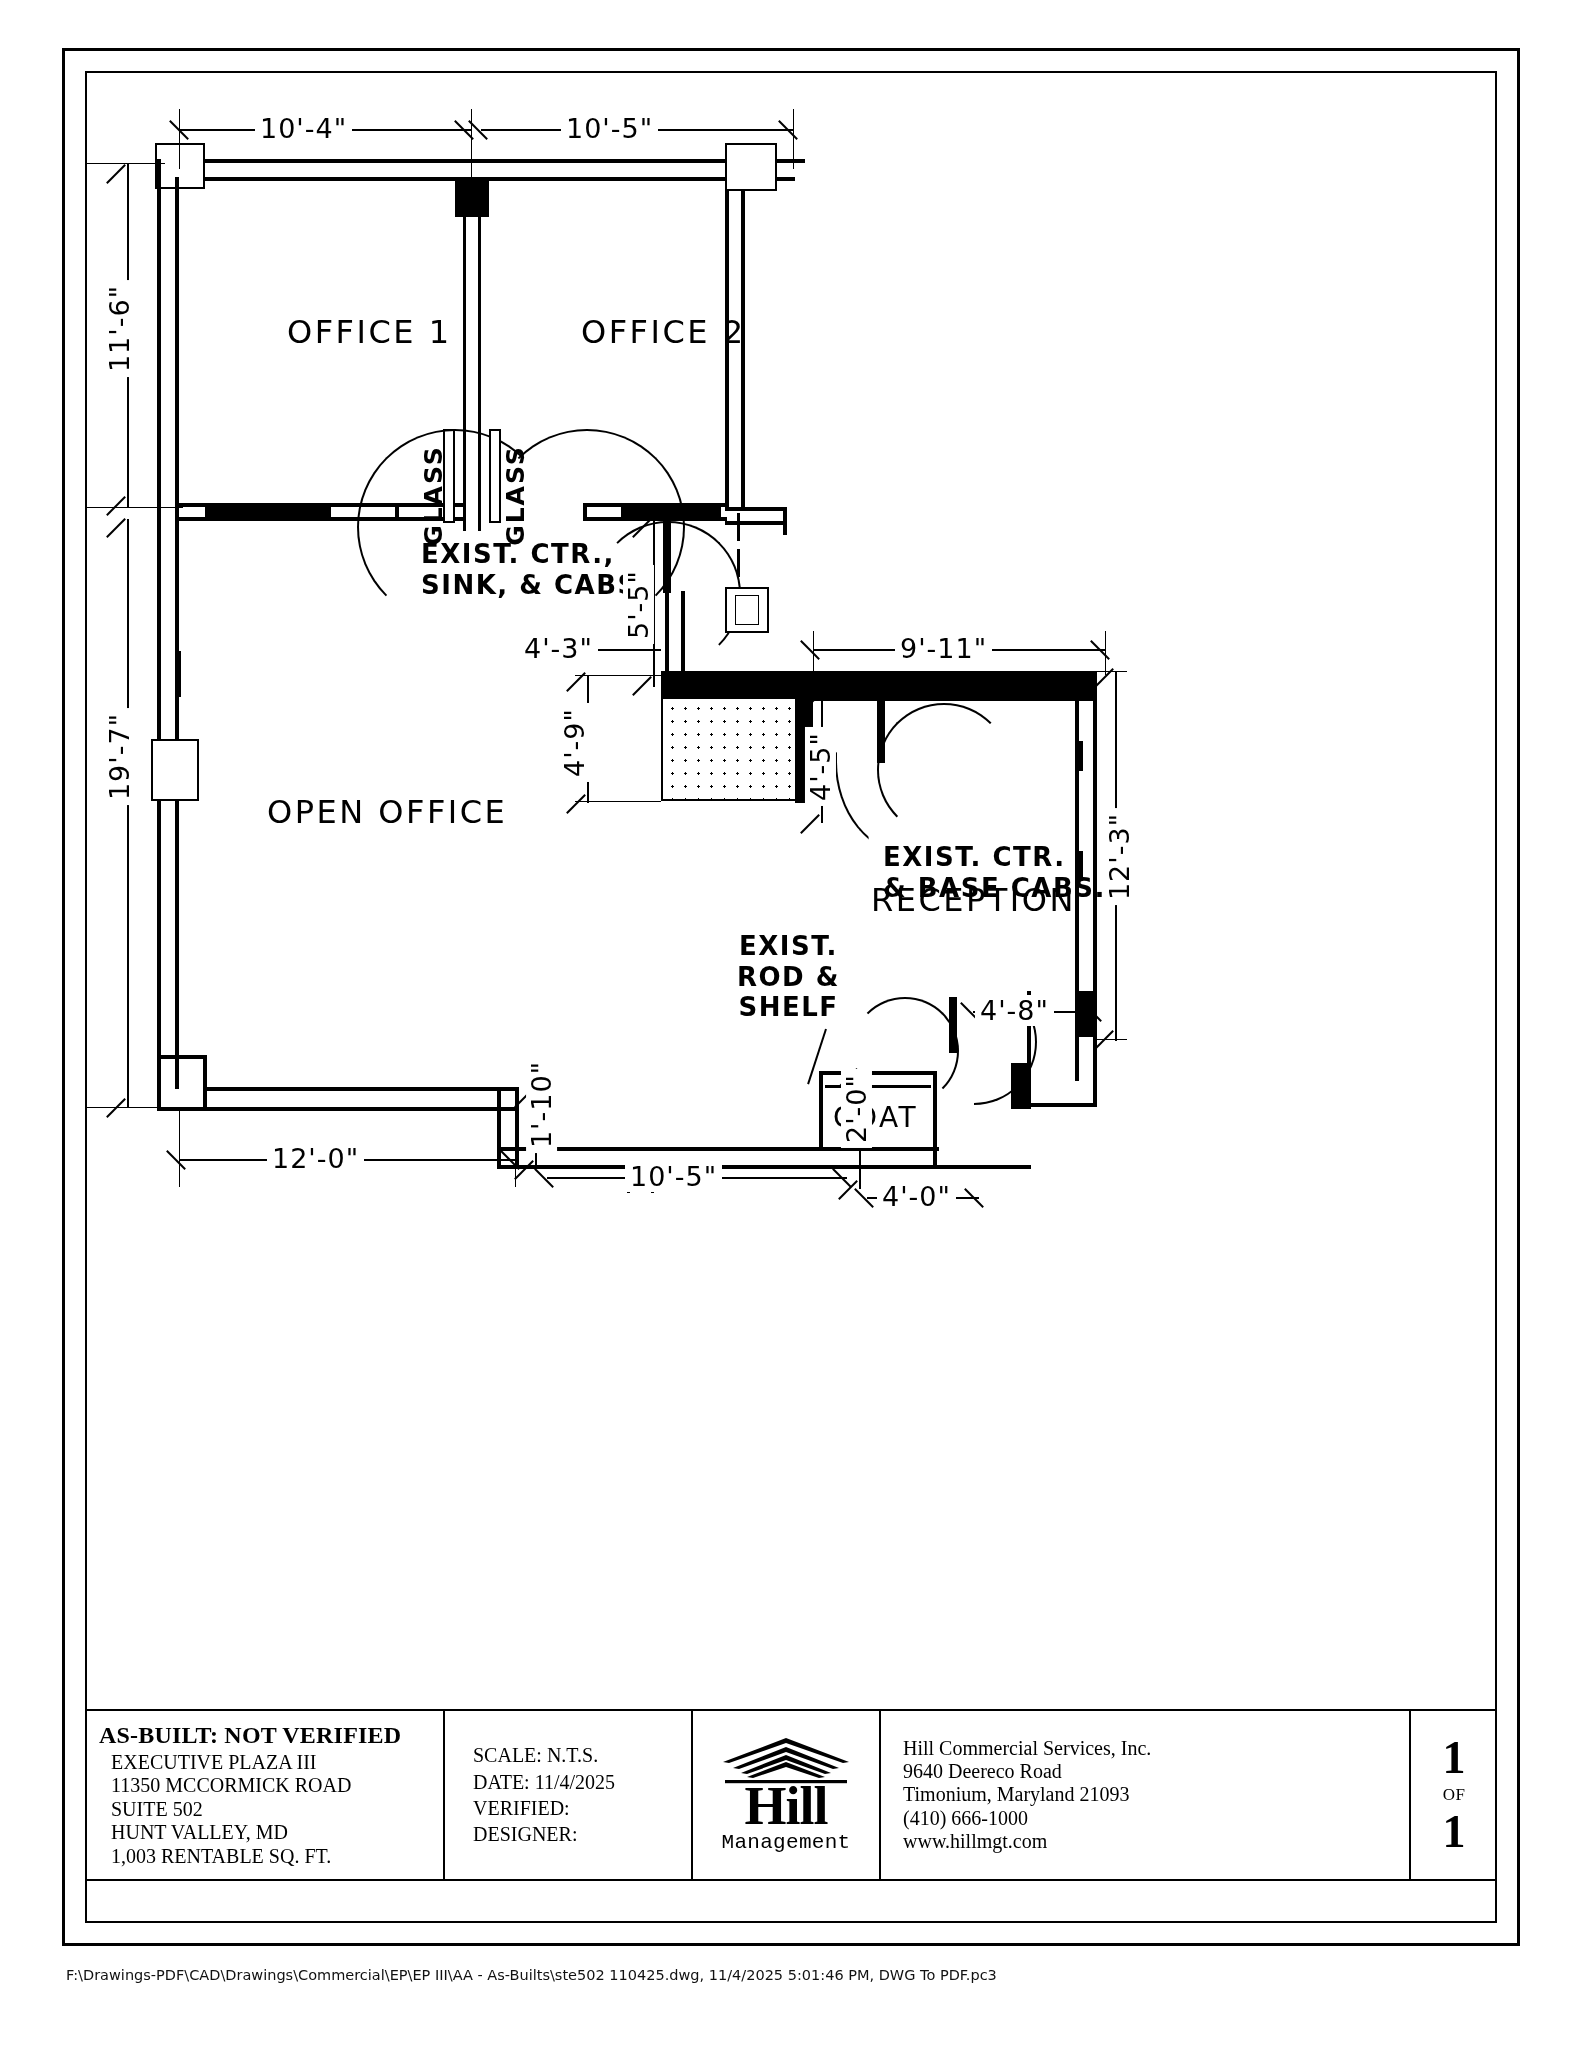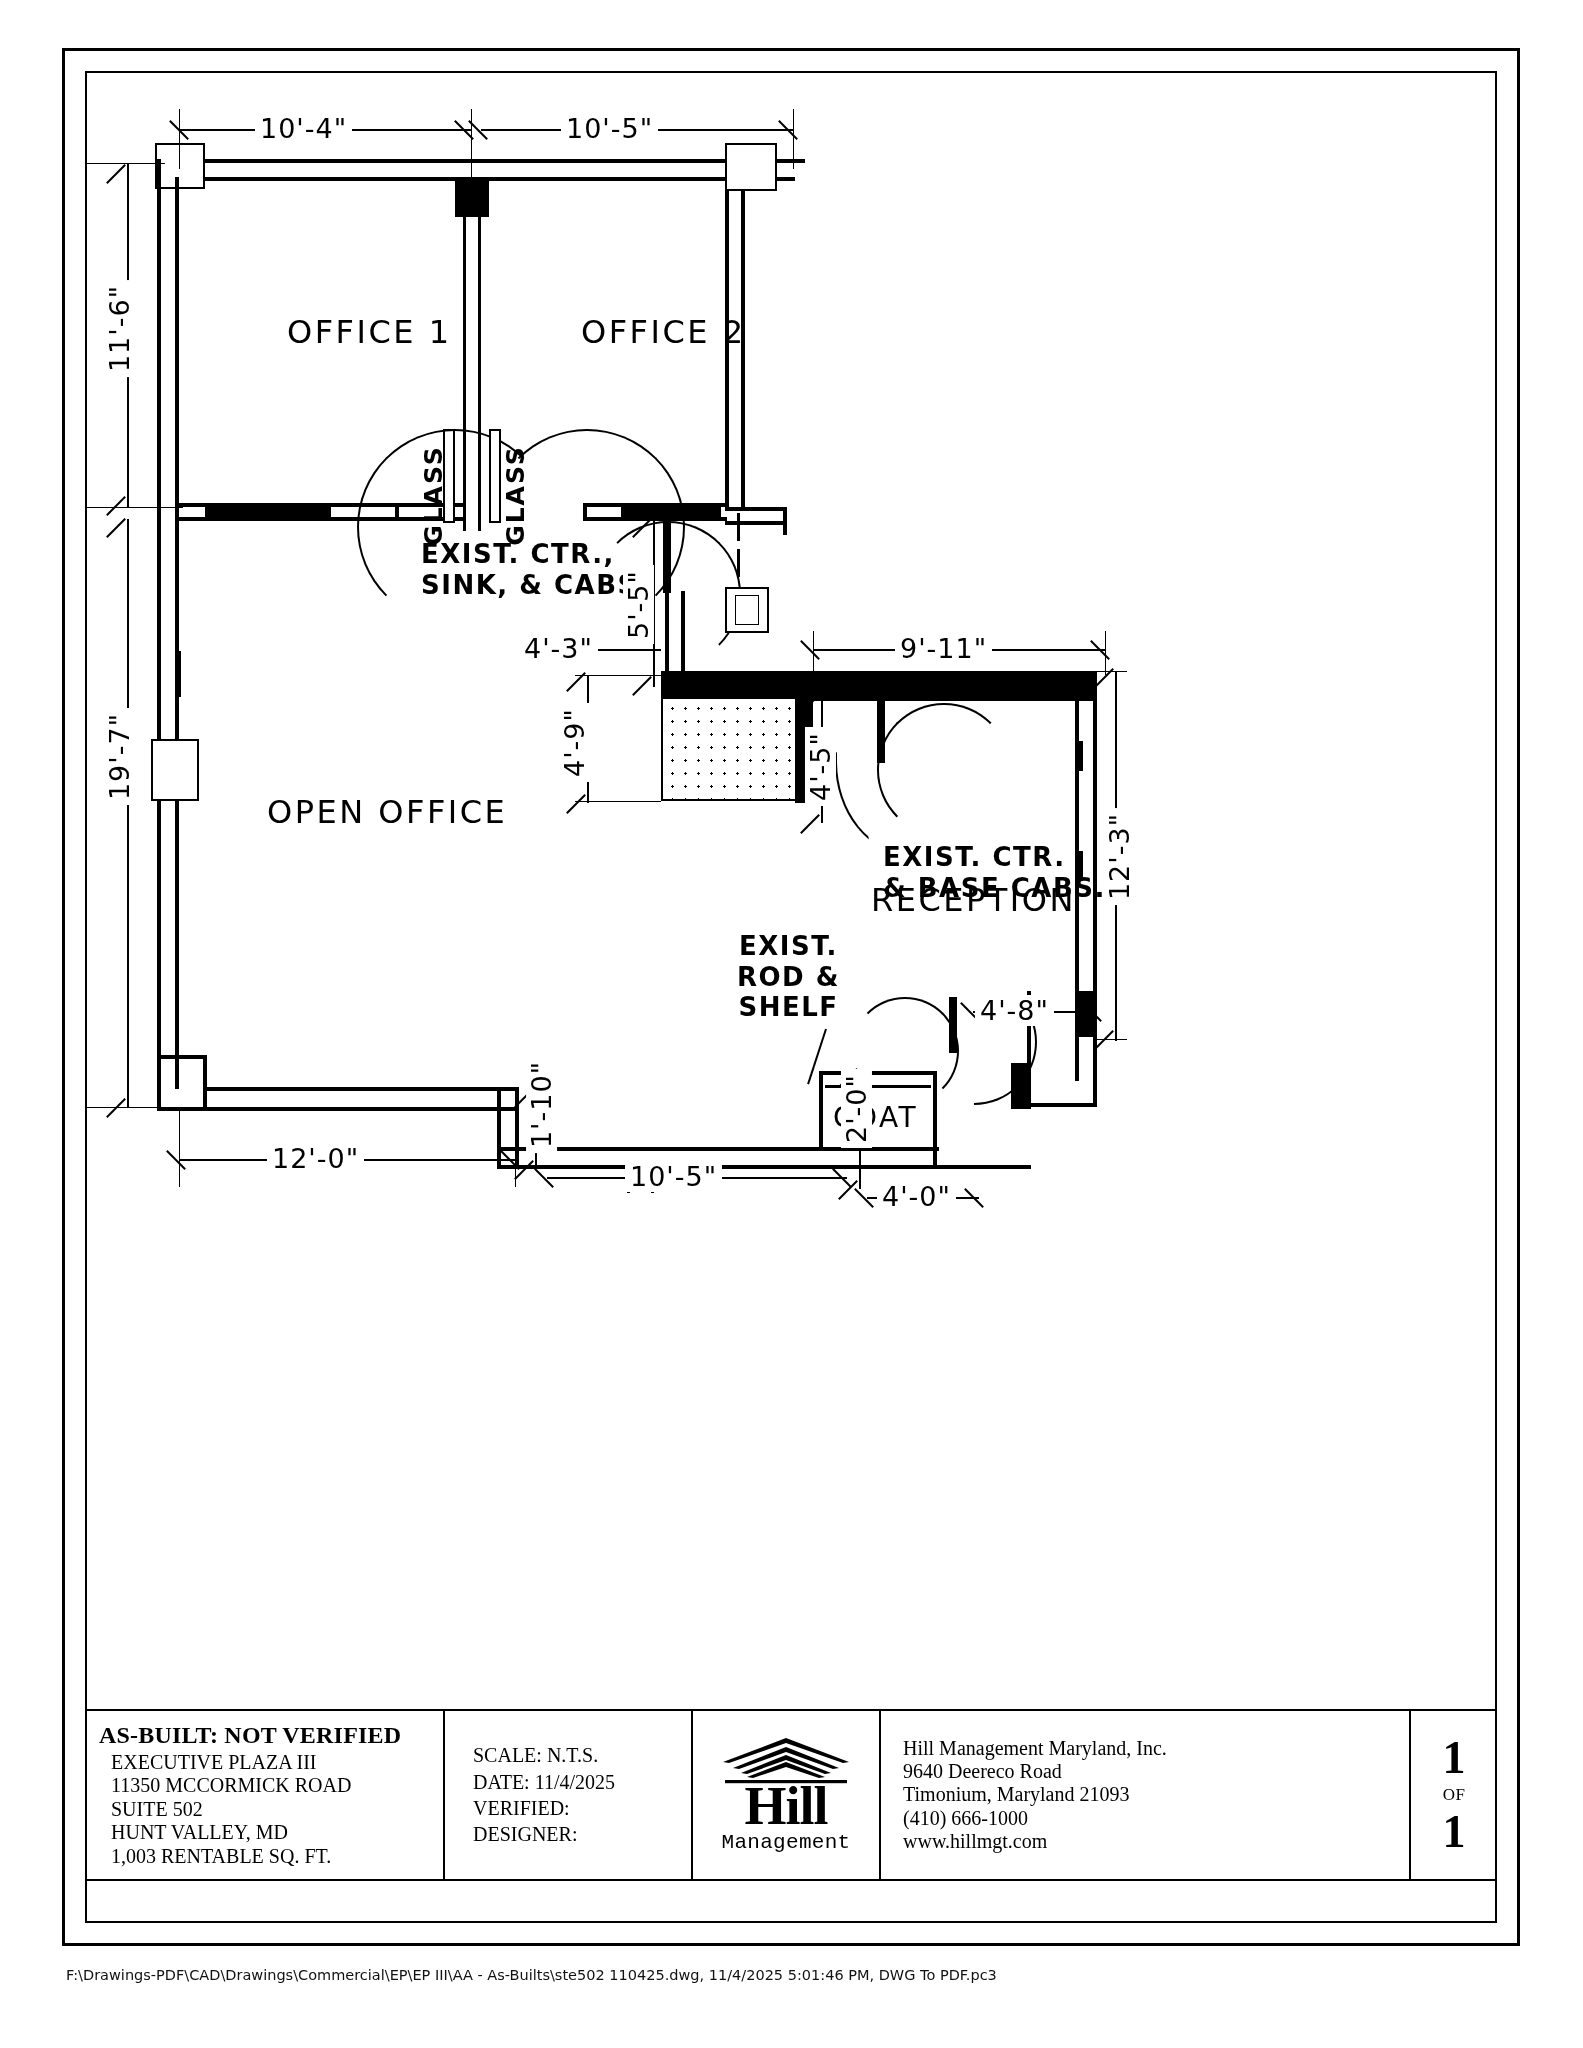--- a/index.html
+++ b/index.html
@@ -332,21 +332,21 @@
         <polygon points="67,11 120,32 114,33 67,16 20,33 14,32" fill="#000"></polygon>
         <polygon points="67,19 112,37 106,38 67,24 28,38 22,37" fill="#000"></polygon>
         <polygon points="67,26 106,41 100,42 67,31 34,42 28,41" fill="#000"></polygon>
         <rect x="6" y="44" width="122" height="3.2" fill="#000"></rect>
       </svg>
       <div class="hillword">Hill</div>
       <div class="mgmtword">Management</div>
     </div>
 
     <div class="tbcell serif" style="flex:1;padding-left:22px;">
-      <div class="tbAddr">Hill Management Maryland, Inc.</div>
+      <div class="tbAddr">Hill Commercial Services, Inc.</div>
       <div class="tbAddr">9640 Deereco Road</div>
       <div class="tbAddr">Timonium, Maryland  21093</div>
       <div class="tbAddr">(410) 666-1000</div>
       <div class="tbAddr">www.hillmgt.com</div>
     </div>
 
     <div class="tbcell" id="pagecell">
       <div class="pnum">1</div>
       <div class="pof">OF</div>
       <div class="pnum">1</div>

